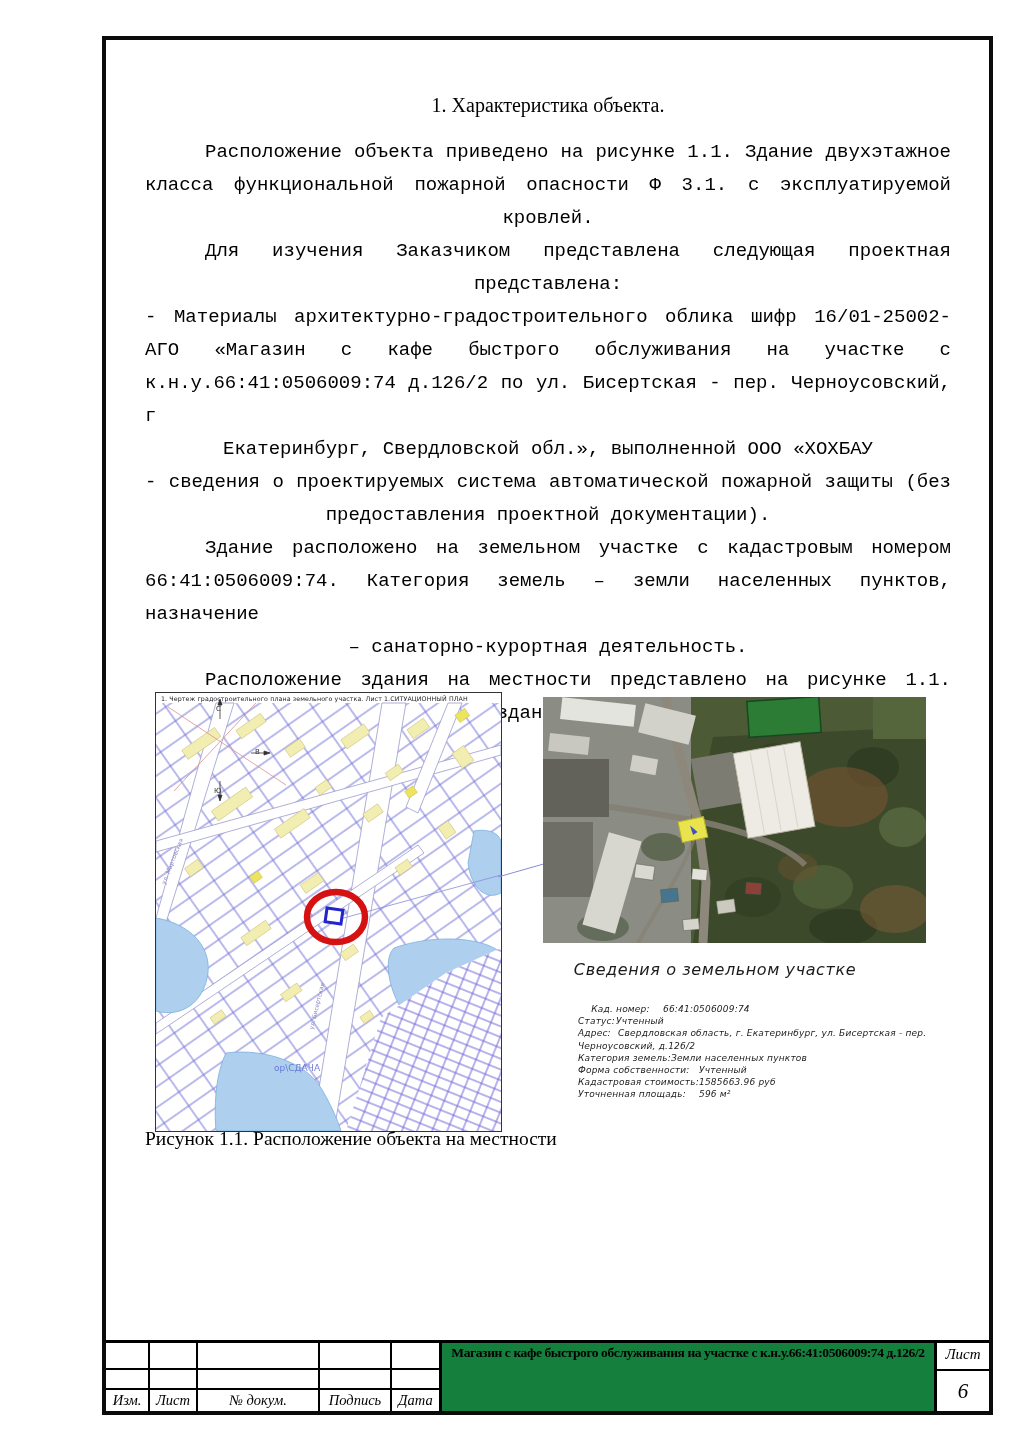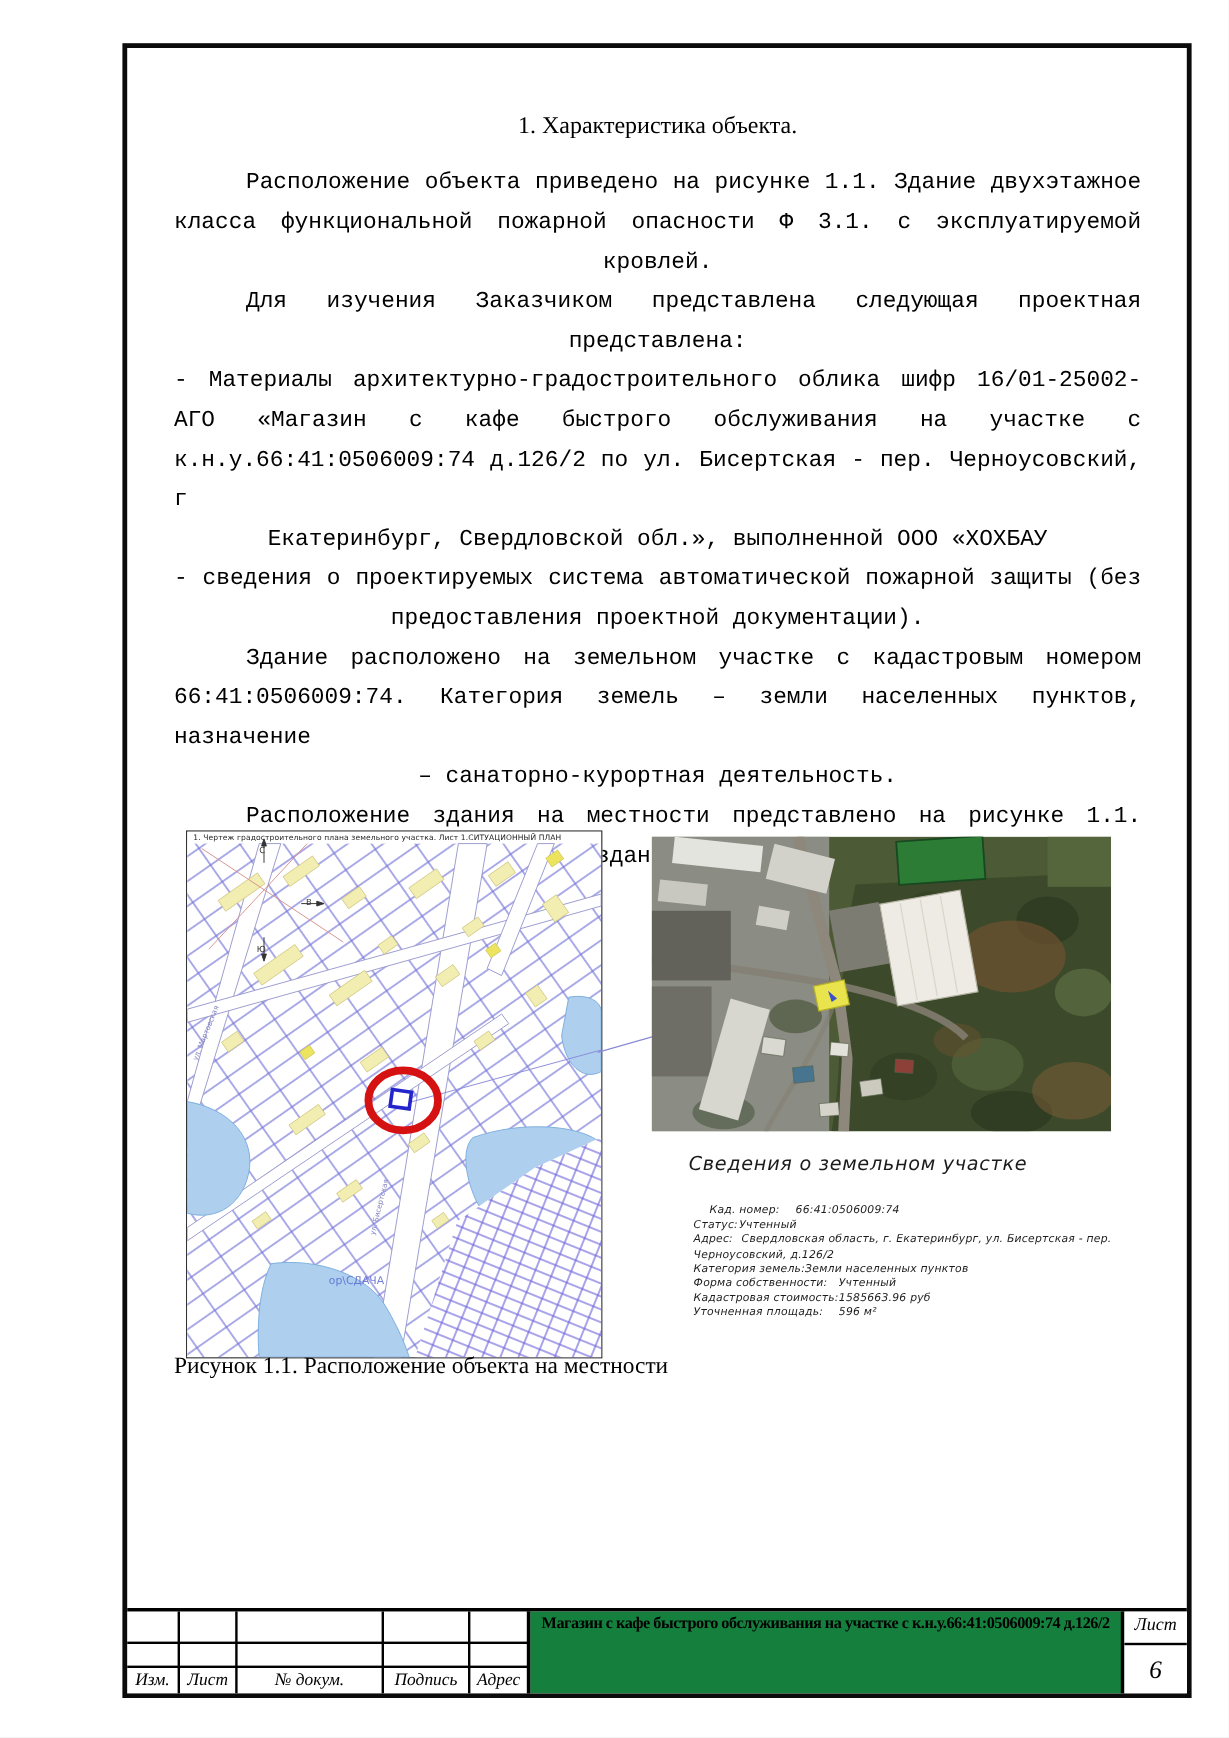--- a/index.html
+++ b/index.html
@@ -276,21 +276,21 @@
       <div class="c"></div>
       <div class="c"></div>
       <div class="c"></div>
       <div class="c"></div>
       <div class="c"></div>
       <div class="c"></div>
       <div class="c lab">Изм.</div>
       <div class="c lab">Лист</div>
       <div class="c lab">№ докум.</div>
       <div class="c lab">Подпись</div>
-      <div class="c lab">Адрес</div>
+      <div class="c lab">Дата</div>
     </div>
     <div class="tb-mid">
       <span>Магазин с кафе быстрого обслуживания на участке с к.н.у.66:41:0506009:74 д.126/2</span>
     </div>
     <div class="tb-right">
       <div class="tr-top">Лист</div>
       <div class="tr-bot">6</div>
     </div>
   </div>
 

